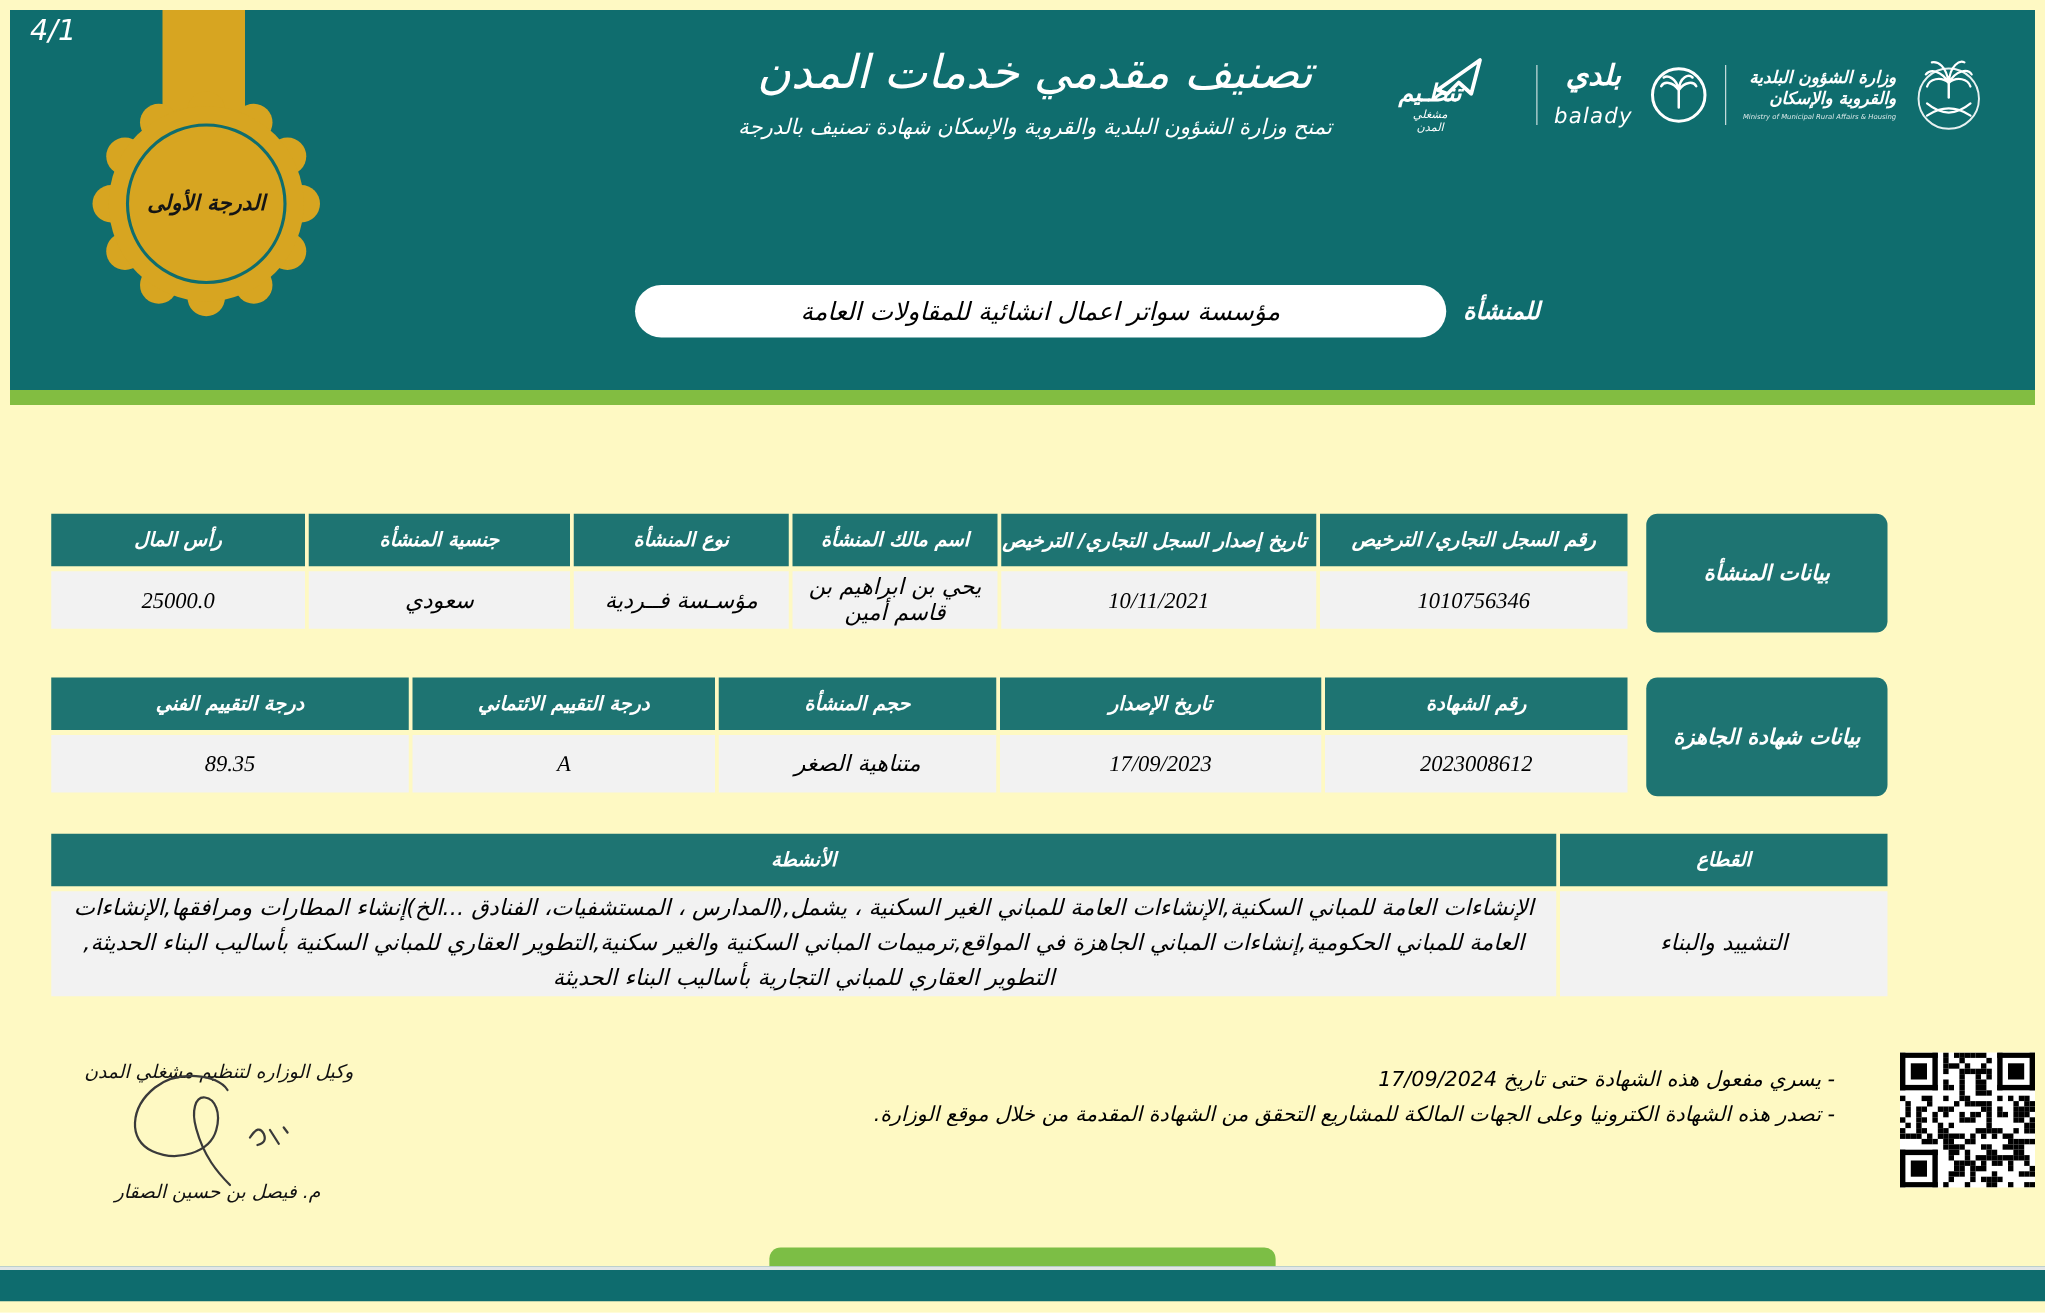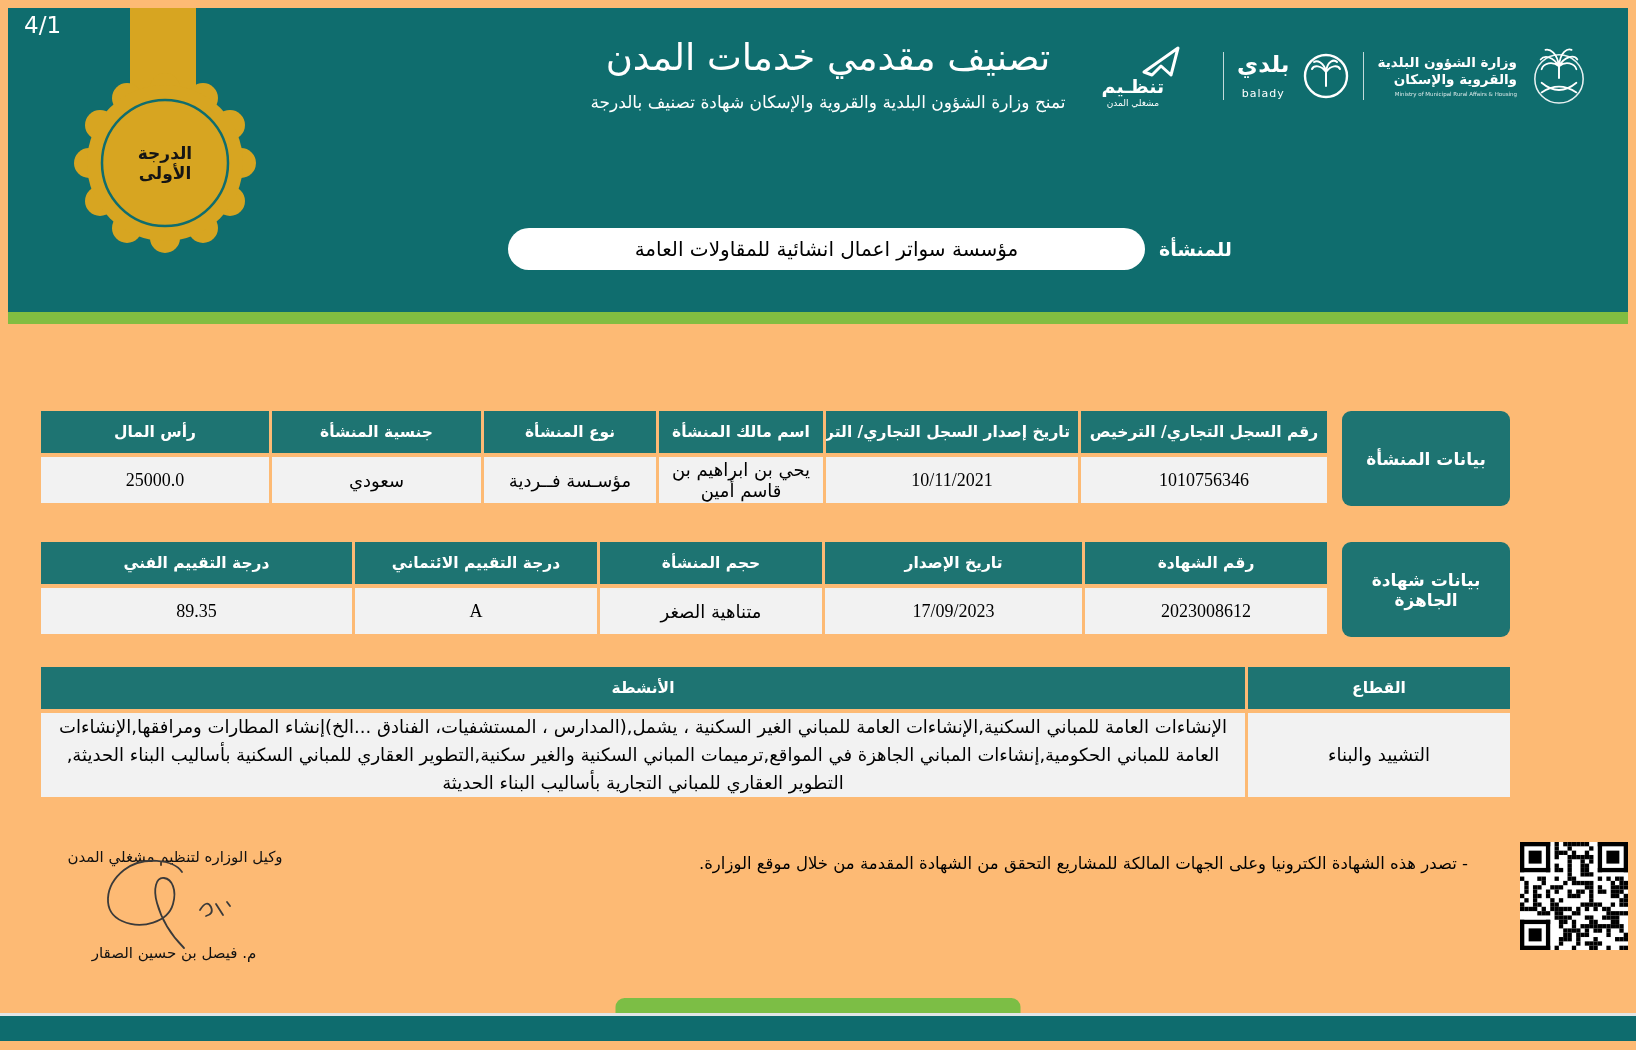--- a/index.html
+++ b/index.html
@@ -1,21 +1,21 @@
 <!DOCTYPE html>
 <html dir="rtl" lang="ar"><head>
 <meta charset="utf-8">
 <style>
   * { box-sizing: border-box; }
   html,body { margin:0; padding:0; }
   body {
     font-family: "DejaVu Sans", "Liberation Sans", sans-serif;
     background:#fff;
   }
-  .page { position:relative; width:1636px; height:1050px; background:#fdba74; overflow:hidden; }
+  .page { position:relative; width:1636px; height:1050px; background:#fef9c3; overflow:hidden;font-style:italic; }
 
   
   .header { position:absolute; left:8px; top:8px; width:1620px; height:304px; background:#0F6D6E; }
   .stripe { position:absolute; left:8px; top:312px; width:1620px; height:12px; background:#82BD41; }
   .page-num { position:absolute; left:16px; top:4px; color:#fff; font-size:23px; direction:ltr; }
 
   .ribbon { position:absolute; left:122px; top:0; width:66px; height:95px; background:#D7A521; }
   .medal { position:absolute; left:64px; top:62px; width:186px; height:186px; }
   .medal svg { position:absolute; inset:0; }
   .medal-label { position:absolute; inset:40px; display:flex; align-items:center; justify-content:center;
@@ -32,33 +32,33 @@
   .entity-pill { flex:1; height:42px; background:#fff; border-radius:21px; display:flex;
                  align-items:center; justify-content:center; font-size:20px; color:#000; }
 
   .logos { position:absolute; top:30px; right:40px; height:76px; display:flex; align-items:center; gap:13px; color:#fff; }
   .logo-divider { width:1px; height:48px; background:rgba(255,255,255,.75); }
   .ministry-text { text-align:right; line-height:1.25; }
   .ministry-text .ar { font-size:13.5px; font-weight:bold; }
   .ministry-text .en { font-size:5.5px; margin-top:3px; opacity:.85; }
   .balady-text { text-align:center; line-height:1; }
   .balady-text .ar { font-size:23px; font-weight:bold; }
-  .balady-text .en { font-size:11px; letter-spacing:1px; margin-top:12px; }
+  .balady-text .en { font-size:17px; letter-spacing:1px; margin-top:12px; }
   .tanzim { position:relative; width:98px; height:64px; }
   .tanzim .cursor { position:absolute; top:0; left:28px; }
   .tanzim .txt { position:absolute; bottom:0; right:46px; text-align:center; line-height:1.15; }
   .tanzim .l1 { font-size:19px; font-weight:bold; }
   .tanzim .l2 { font-size:9px; }
 
   
   .content { position:absolute; top:411px; left:0; width:1636px; }
   .section { display:flex; align-items:stretch; gap:15px; margin:0 126px 0 35px; }
   .section + .section { margin-top:36px; }
   .section.last { margin-top:30px; }
-  .side-box { width:168px; min-height:95px; border-radius:9px; background:#1E7472; color:#fff;
+  .side-box { width:193px; min-height:95px; border-radius:9px; background:#1E7472; color:#fff;
               display:flex; align-items:center; justify-content:center;
               font-size:17px; font-weight:bold; text-align:center; padding:4px; }
   .tbl-wrap { flex:1; }
   table.tbl { width:100%; border-collapse:separate; border-spacing:3px 4px; table-layout:fixed; margin:-4px -3px; }
   table.tbl th { background:#1E7472; color:#fff; font-size:15.5px; font-weight:bold; height:42px;
                  white-space:nowrap; overflow:hidden; padding:0 8px; text-align:center; }
   table.tbl td { background:#F2F2F2; color:#000; text-align:center; height:46px; font-size:18px; padding:0 6px; }
   td.serif { font-family:"Liberation Serif","DejaVu Serif",serif; font-size:21px; }
   td.mid-ar { font-size:16px; }
   td.small-ar { font-size:13.5px; }
@@ -245,20 +245,21 @@
   </div>
 
   <div class="sig-title">وكيل الوزاره لتنظيم مشغلي المدن</div>
   <svg class="sig-draw" width="160" height="92" viewBox="0 0 160 92" fill="none" stroke="#3a3a3a" stroke-width="1.8" stroke-linecap="round">
     <path d="M86 14 C78 1 46 -2 28 12 C8 28 6 54 26 63 C46 72 72 64 77 46 C81 32 76 21 68 20 C60 19 57 31 61 45 C67 67 78 80 88 90"></path>
     <path d="M104 52 q7 -11 11 -3 q3 7 -5 9 M120 46 l7 11 M131 44 l3 4"></path>
   </svg>
   <div class="sig-name">م. فيصل بن حسين الصقار</div>
 
   <div class="notes">
+    <div>- يسري مفعول هذه الشهادة حتى تاريخ 17/09/2024</div>
     <div>- تصدر هذه الشهادة الكترونيا وعلى الجهات المالكة للمشاريع التحقق من الشهادة المقدمة من خلال موقع الوزارة.</div>
   </div>
 
   <svg class="qr" id="qr-svg" viewBox="0 0 100 100">
       <rect x="32" y="0" width="4" height="4" fill="#000"></rect>
       <rect x="40" y="0" width="4" height="4" fill="#000"></rect>
       <rect x="44" y="0" width="4" height="4" fill="#000"></rect>
       <rect x="48" y="0" width="4" height="4" fill="#000"></rect>
       <rect x="52" y="0" width="4" height="4" fill="#000"></rect>
       <rect x="56" y="0" width="4" height="4" fill="#000"></rect>

